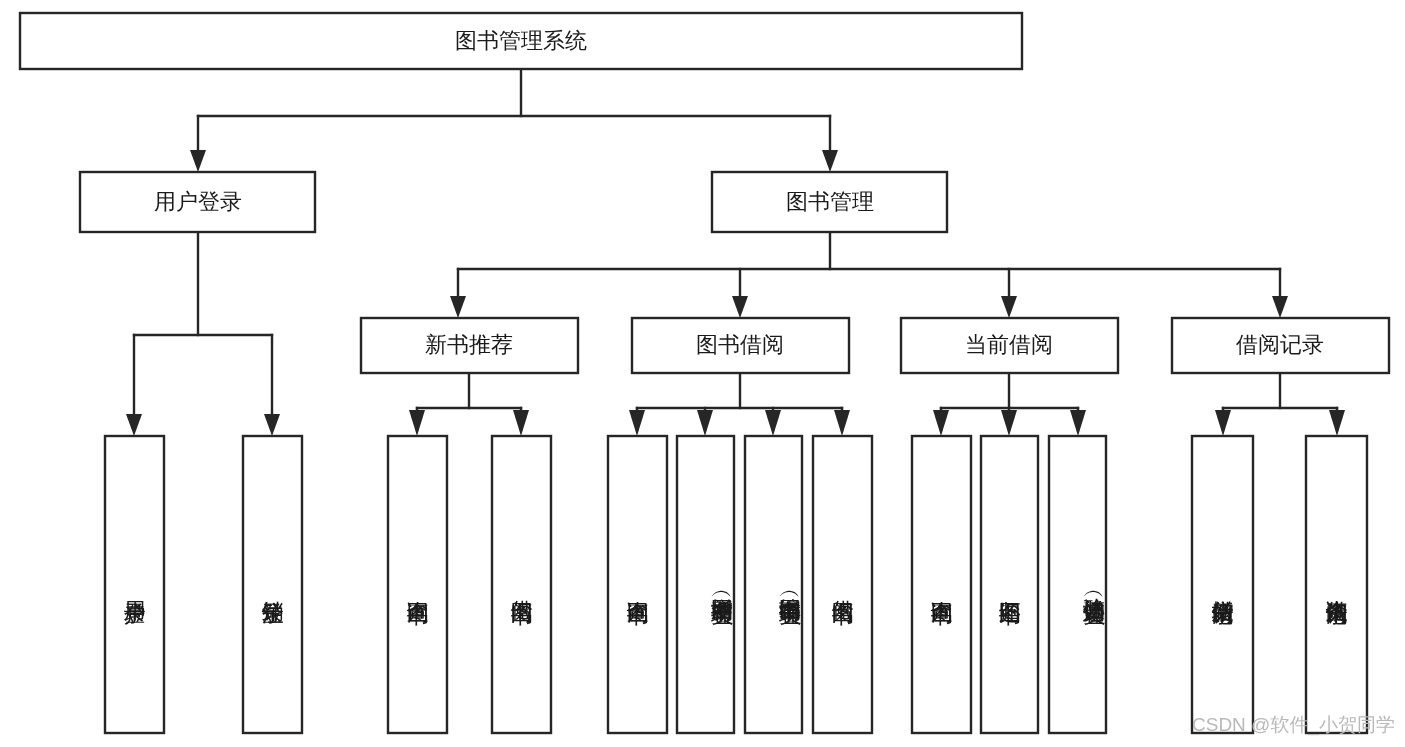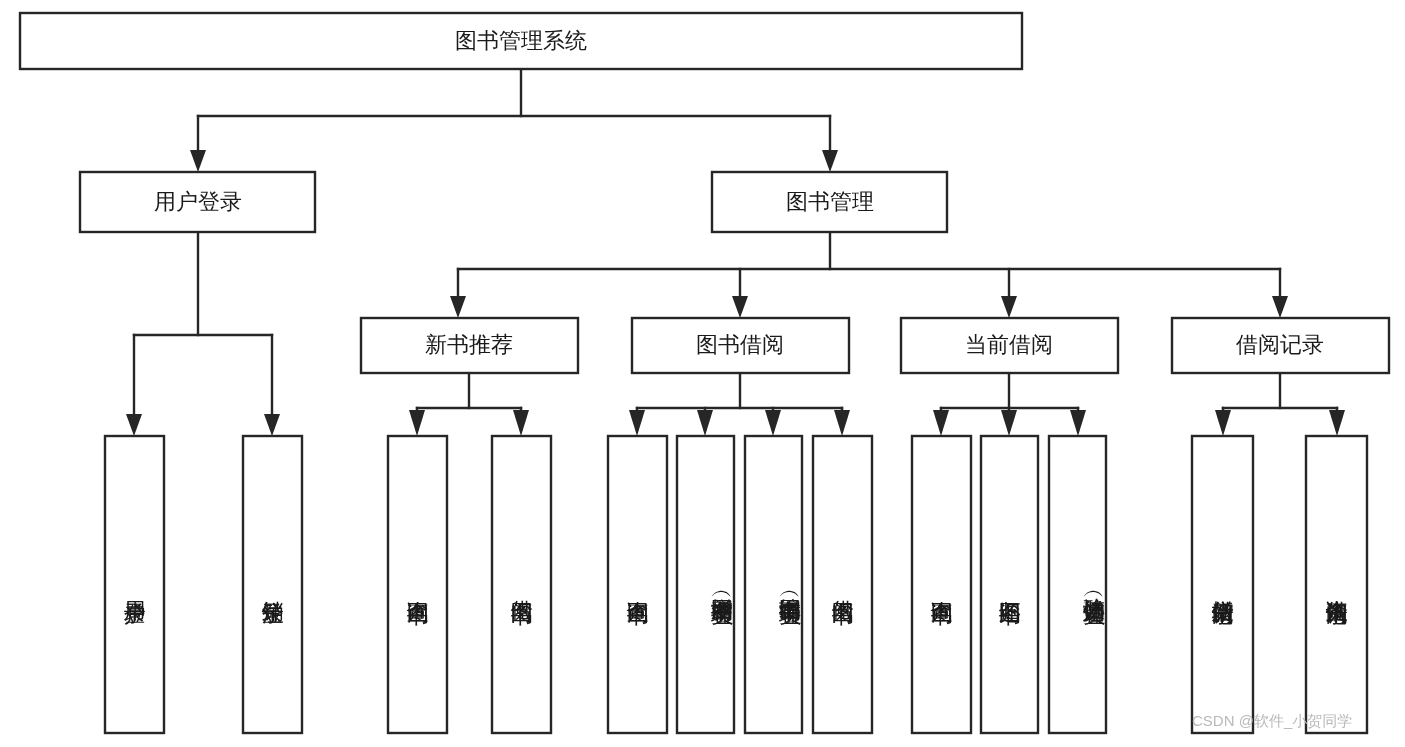--- a/index.html
+++ b/index.html
@@ -61,21 +61,21 @@
     display: flex;
     align-items: center;
     justify-content: center;
     text-align: center;
     white-space: nowrap;
     pointer-events: none;
   }
   .watermark {
     position: absolute;
     font-family: "Liberation Sans", "DejaVu Sans", sans-serif;
-    font-size: 15px;
+    font-size: 19px;
     color: #b9b9b9;
     white-space: nowrap;
     left: 1192px;
     top: 712px;
   }
 </style>
 </head>
 <body>
 
 <div id="diagram-root">

